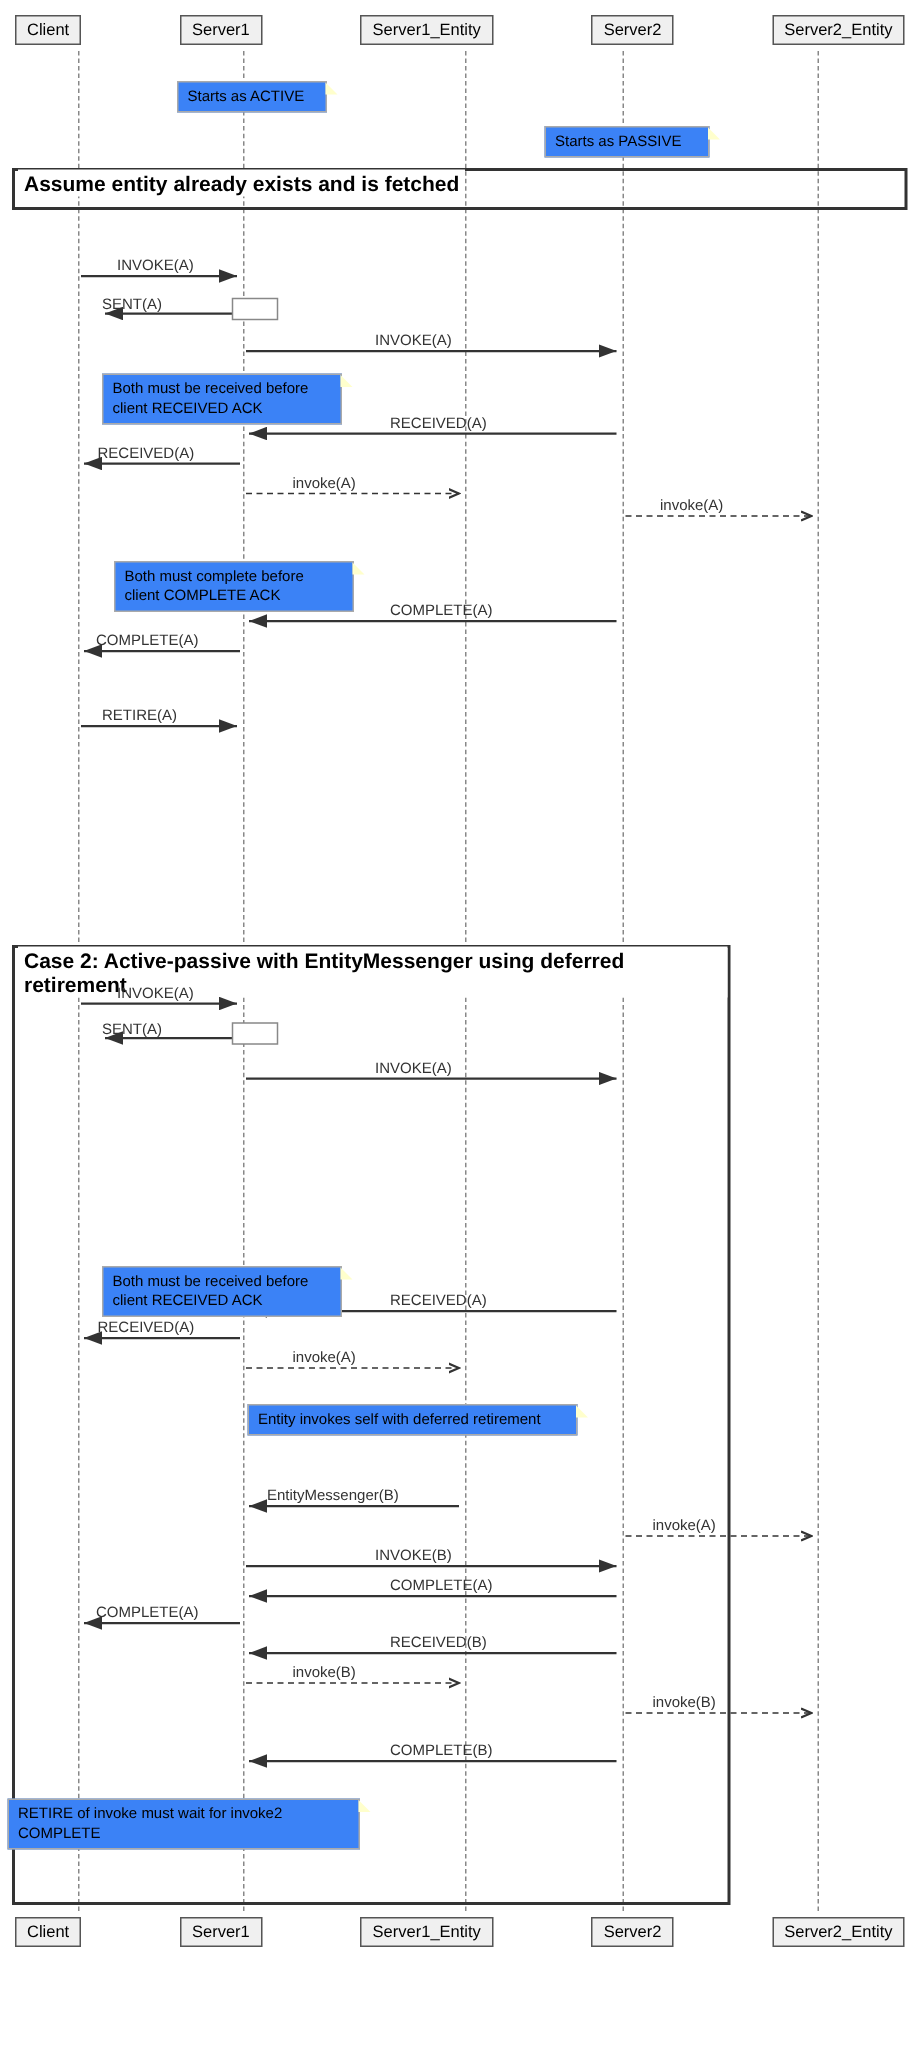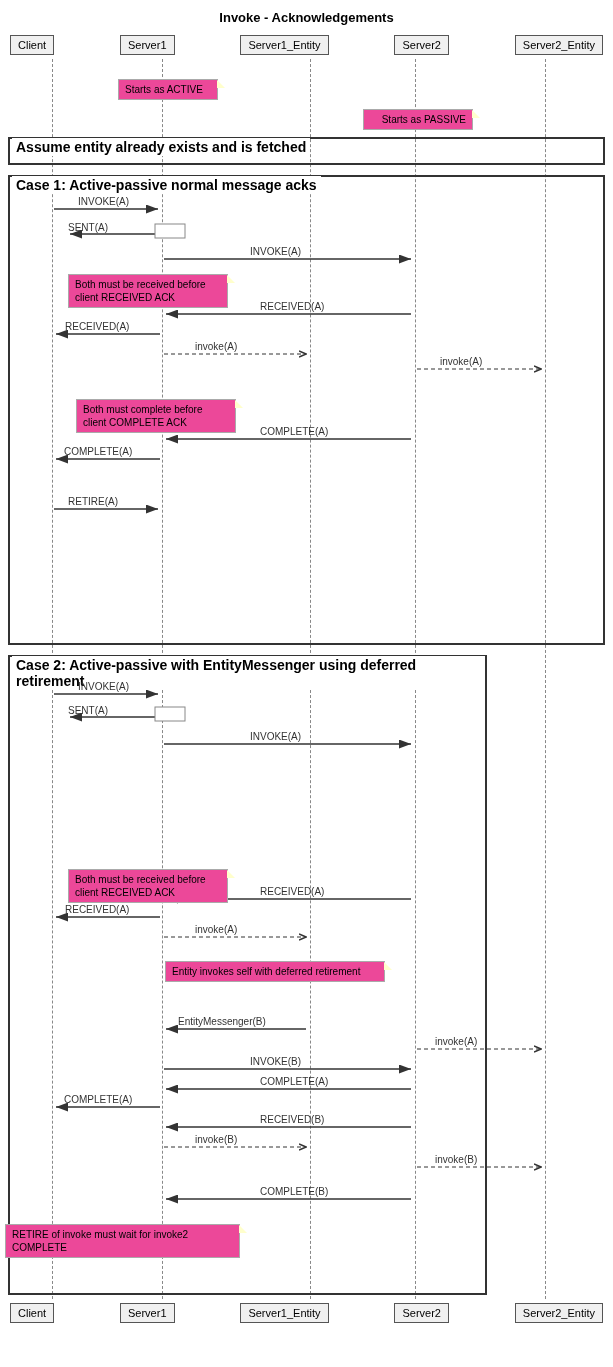--- a/index.html
+++ b/index.html
@@ -45,21 +45,21 @@
     .lifeline-line {
       position: absolute;
       top: 0;
       bottom: 0;
       border-left: 1px dashed #888;
       z-index: 0;
     }
     
     .note {
       position: absolute;
-      background: #ec4899;
+      background: #3b82f6;
       border: 1px solid #aaa;
       padding: 3px 6px;
       font-size: 10px;
       line-height: 1.3;
       z-index: 10;
     }
     .note::after {
       content: '';
       position: absolute;
       top: 0; right: -8px;
@@ -95,21 +95,20 @@
       display: flex;
       justify-content: space-between;
       padding: 0 10px;
       margin-top: 4px;
     }
   </style>
 </head>
 <body>
 
 <div class="diagram">
-  <div class="title">Invoke - Acknowledgements</div>
 
   <div class="lifeline-headers">
     <div class="lifeline-box">Client</div>
     <div class="lifeline-box">Server1</div>
     <div class="lifeline-box">Server1_Entity</div>
     <div class="lifeline-box">Server2</div>
     <div class="lifeline-box">Server2_Entity</div>
   </div>
 
   <div class="seq-area" style="height:1240px;">
@@ -119,29 +118,26 @@
     <div class="lifeline-line" style="left:162px; height:1240px;"></div>
 
     <div class="lifeline-line" style="left:310px; height:1240px;"></div>
 
     <div class="lifeline-line" style="left:415px; height:1240px;"></div>
 
     <div class="lifeline-line" style="left:545px; height:1240px;"></div>
 
     <div class="note" style="left:118px; top:20px; width:100px;">Starts as ACTIVE</div>
 
-    <div class="note" style="left:363px; top:50px; width:110px;text-align:right;">Starts as PASSIVE</div>
+    <div class="note" style="left:363px; top:50px; width:110px;">Starts as PASSIVE</div>
 
     <div class="frame" style="left:8px; top:78px; width:597px; height:28px;">
       <div class="frame-label">Assume entity already exists and is fetched</div>
     </div>
 
-    <div class="frame" style="left:8px; top:116px; width:597px; height:470px;">
-      <div class="frame-label">Case 1:  Active-passive normal message acks</div>
-    </div>
 
     <div class="frame" style="left:8px; top:596px; width:479px; height:640px;">
       <div class="frame-label">Case 2:  Active-passive with EntityMessenger using deferred retirement</div>
     </div>
 
     <div class="note" style="left:68px; top:215px; width:160px;">Both must be received before<br>client RECEIVED ACK</div>
     <div class="note" style="left:76px; top:340px; width:160px;">Both must complete before<br>client COMPLETE ACK</div>
 
     <div class="note" style="left:68px; top:810px; width:160px;">Both must be received before<br>client RECEIVED ACK</div>
     <div class="note" style="left:165px; top:902px; width:220px;">Entity invokes self with deferred retirement</div>

